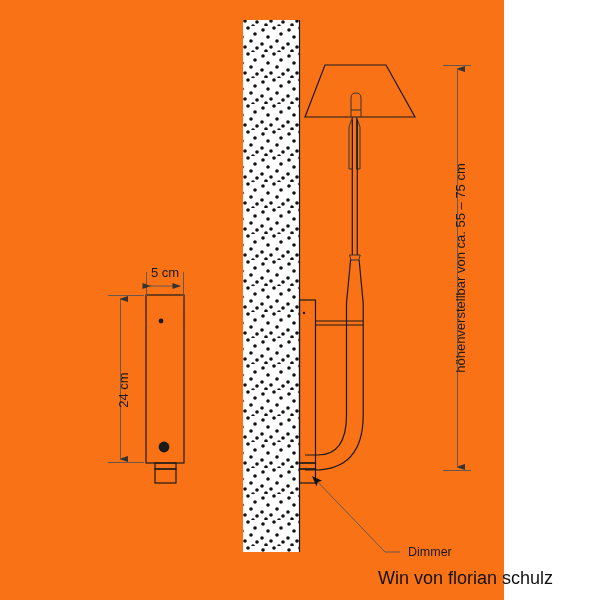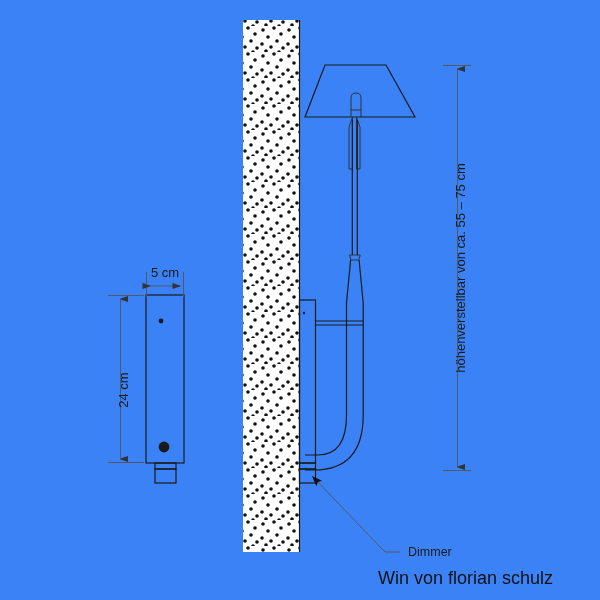--- a/index.html
+++ b/index.html
@@ -8,23 +8,23 @@
     background: #ffffff;
   }
   body {
     width: 600px;
     height: 600px;
     font-family: "Liberation Sans", sans-serif;
     overflow: hidden;
   }
   #drawing-root {
     position: relative;
-    width: 600px;
+    width: 504px;
     height: 600px;
-    background: #3b82f6;
+    background: #f97316;
   }
   svg#technical-drawing {
     position: absolute;
     left: 0;
     top: 0;
     width: 600px;
     height: 600px;
     display: block;
   }
   .stroke-line {

